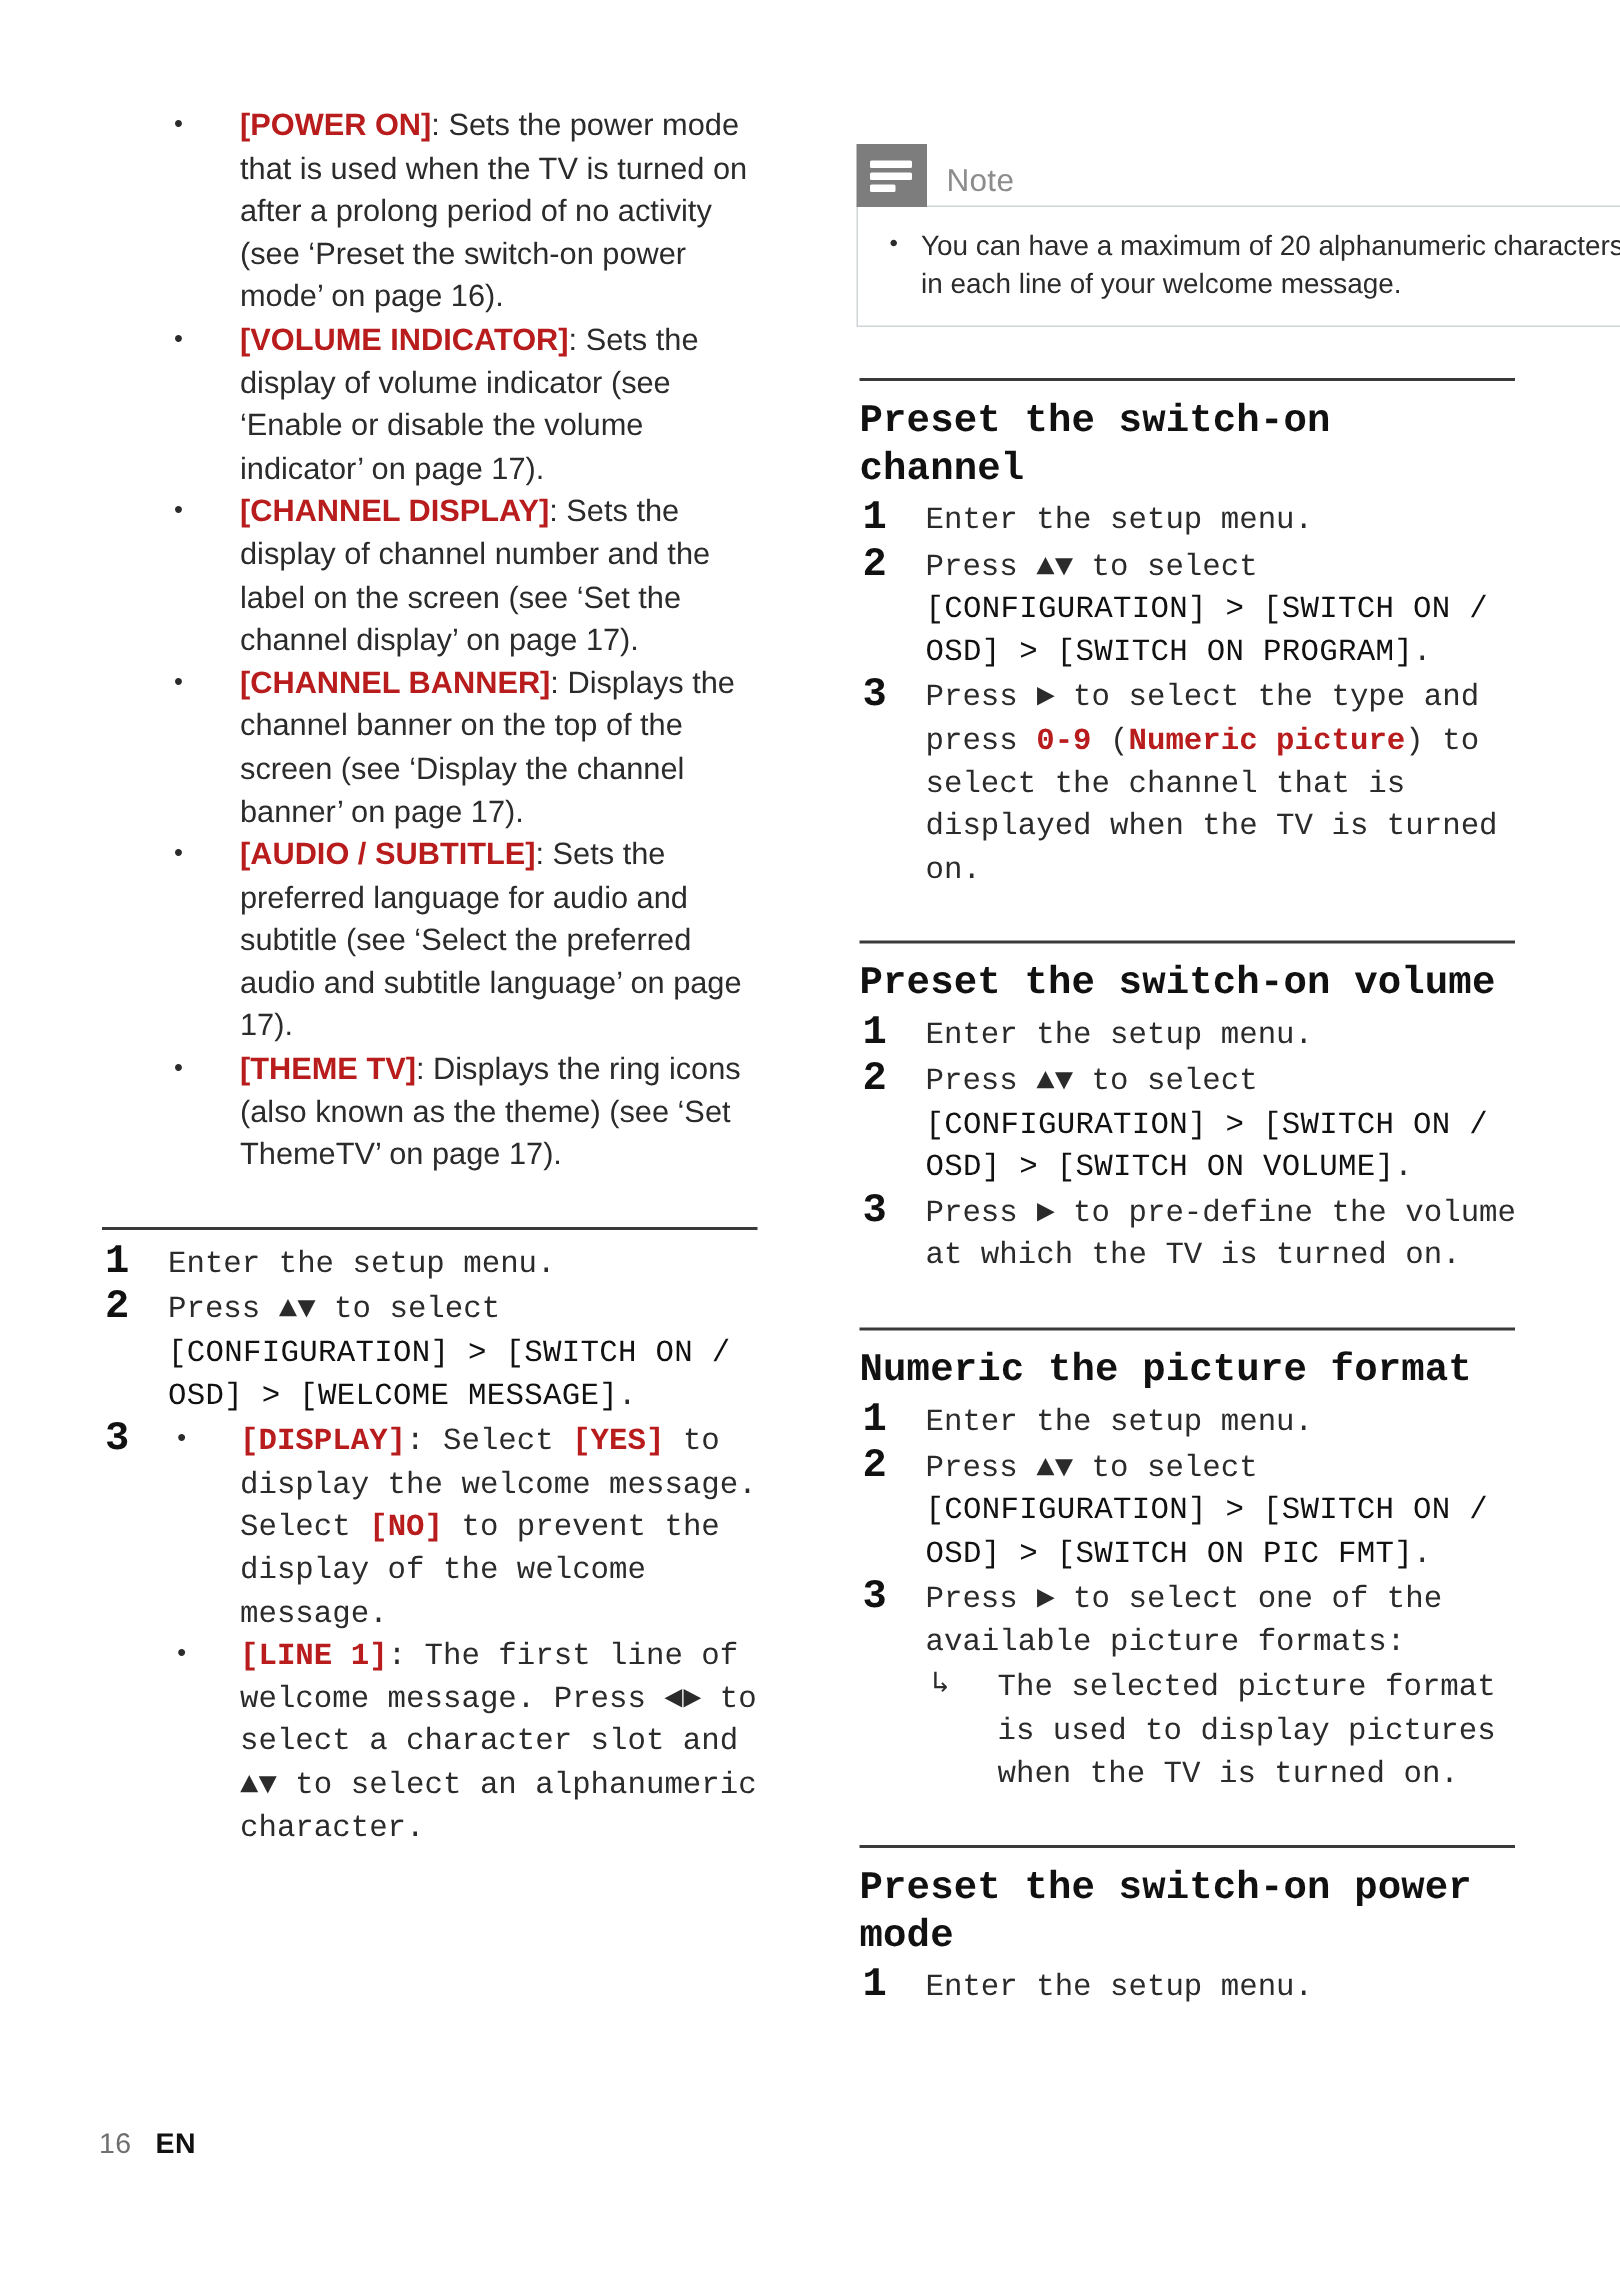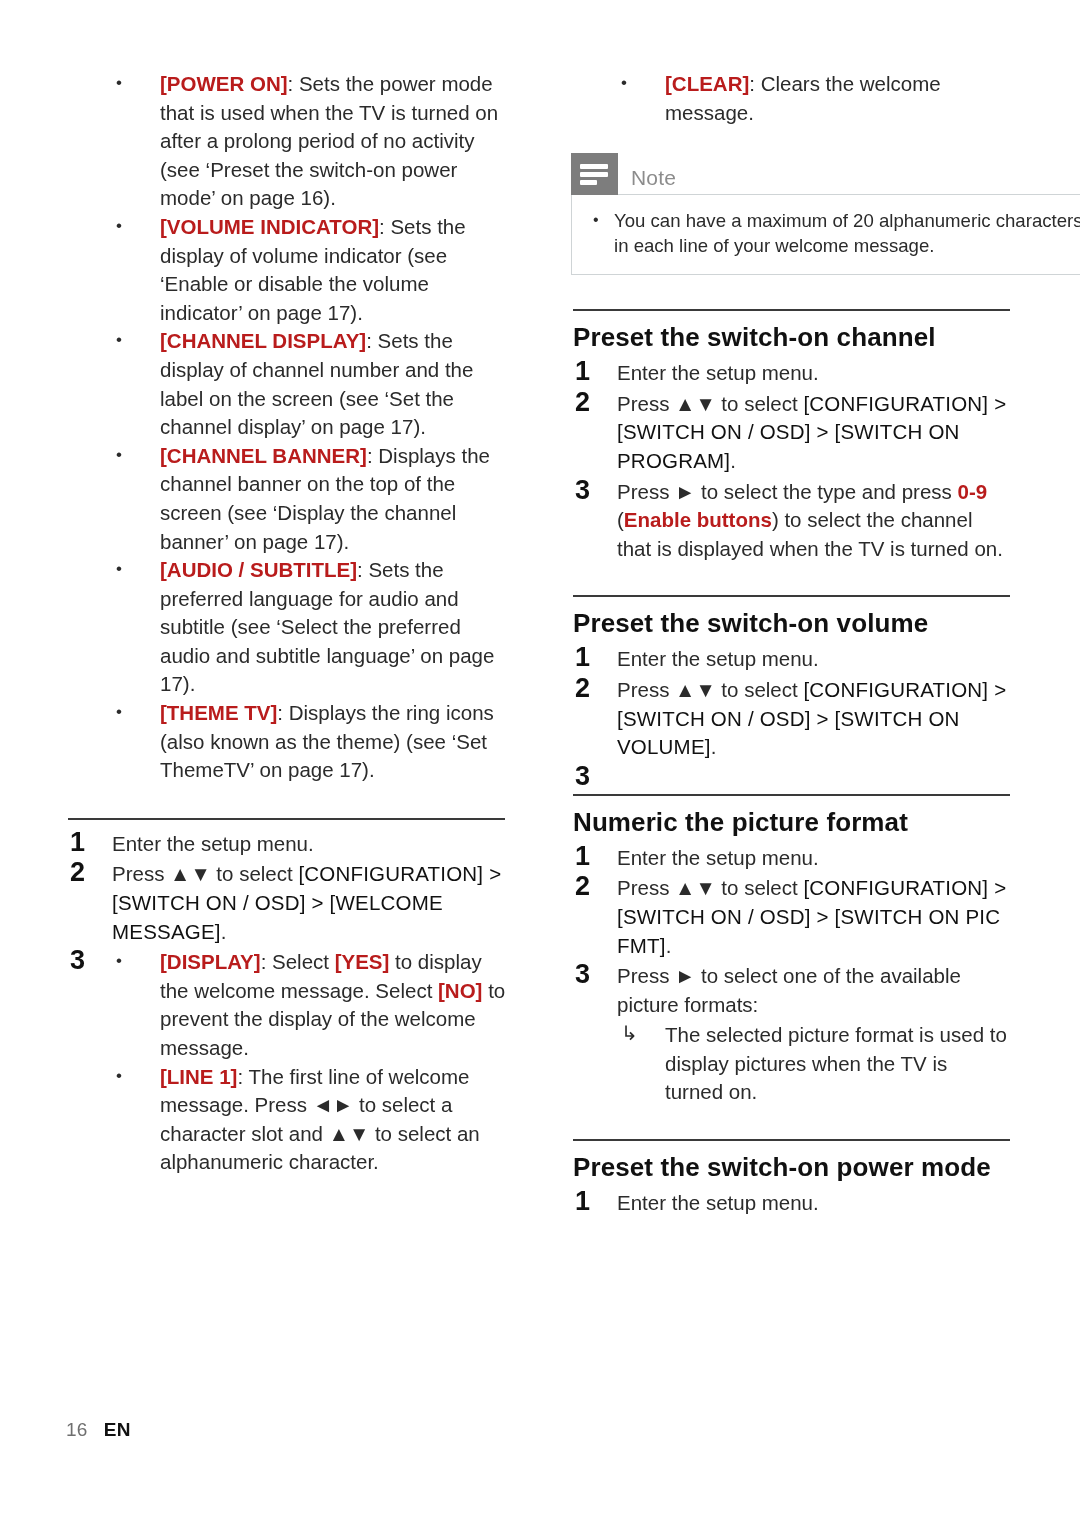--- a/index.html
+++ b/index.html
@@ -79,21 +79,21 @@
     color: #2b2b2b;
   }
 
   strong, .kw {
     font-weight: 600;
     color: #b91c1c;
   }
   .menuitem { font-weight: 400; color: #111; letter-spacing: 0.2px; }
 
   
-  .section { margin-top: 30px; }
+  .section { margin-top: 30px; font-family: Liberation Mono, monospace; }
   .rule {
     border-top: 2px solid #3a3a3a;
     width: 437px;
     margin: 0 0 10px 2px;
   }
   .heading {
     font-size: 26px;
     font-weight: 700;
     color: #111;
     letter-spacing: 0.1px;
@@ -217,23 +217,20 @@
 
       <ul class="bullet-list" style="margin-top:1px;">
         <li class="subbullet"><span class="kw">[DISPLAY]</span><span>: Select </span><span class="kw">[YES]</span><span> to display the welcome message. Select </span><span class="kw">[NO]</span><span> to prevent the display of the welcome message.</span></li>
         <li class="subbullet"><span class="kw">[LINE 1]</span><span>: The first line of welcome message. Press ◄► to select a character slot and ▲▼ to select an alphanumeric character.</span></li>
       </ul>
     </div>
   </div>
 
   <div class="col col-right">
 
-    <ul class="bullet-list">
-      <li class="bullet"><span class="kw">[CLEAR]</span><span>: Clears the welcome message.</span></li>
-    </ul>
 
     <div class="notebox">
       <div class="note-head">
         <div class="note-tab">
           <span class="bar b1"></span>
           <span class="bar b2"></span>
           <span class="bar b3"></span>
         </div>
         <div class="note-title">Note</div>
       </div>
@@ -249,39 +246,40 @@
         <li class="step">
           <span class="num">1</span>
           <span>Enter the setup menu.</span>
         </li>
         <li class="step">
           <span class="num">2</span>
           <span>Press ▲▼ to select </span><span class="menuitem">[CONFIGURATION] &gt; [SWITCH ON / OSD] &gt; [SWITCH ON PROGRAM]</span><span>.</span>
         </li>
         <li class="step">
           <span class="num">3</span>
-          <span>Press ► to select the type and press </span><strong>0-9</strong><span> (</span><strong>Enable buttons</strong><span>) to select the channel that is displayed when the TV is turned on.</span>
+          <span>Press ► to select the type and press </span><strong>0-9</strong><span> (</span><strong>Numeric picture</strong><span>) to select the channel that is displayed when the TV is turned on.</span>
         </li>
       </ol>
     </div>
 
     <div class="section" style="margin-top:32px;">
       <div class="rule"></div>
       <h2 class="heading">Preset the switch-on volume</h2>
       <ol class="steps">
         <li class="step">
           <span class="num">1</span>
           <span>Enter the setup menu.</span>
         </li>
         <li class="step">
           <span class="num">2</span>
           <span>Press ▲▼ to select </span><span class="menuitem">[CONFIGURATION] &gt; [SWITCH ON / OSD] &gt; [SWITCH ON VOLUME]</span><span>.</span>
         </li>
         <li class="step">
           <span class="num">3</span>
+          <span>Press ► to pre-define the volume at which the TV is turned on.</span>
         </li>
       </ol>
     </div>
 
     <div class="section" style="margin-top:32px;">
       <div class="rule"></div>
       <h2 class="heading">Numeric the picture format</h2>
       <ol class="steps">
         <li class="step">
           <span class="num">1</span>

